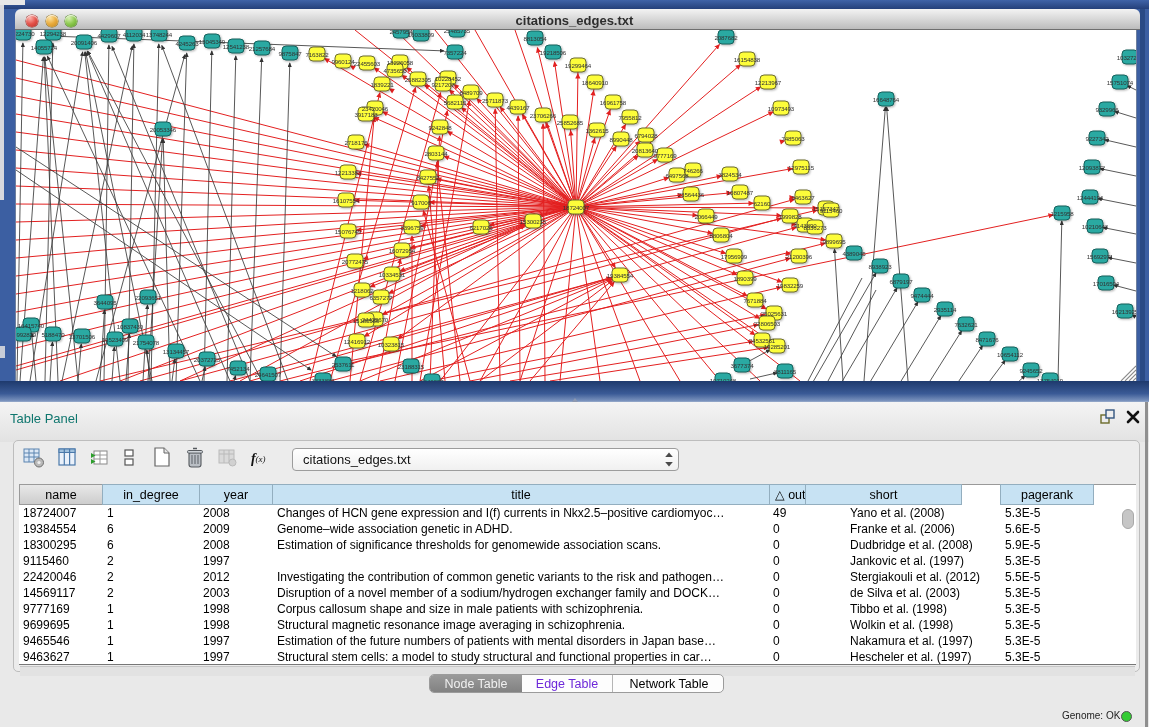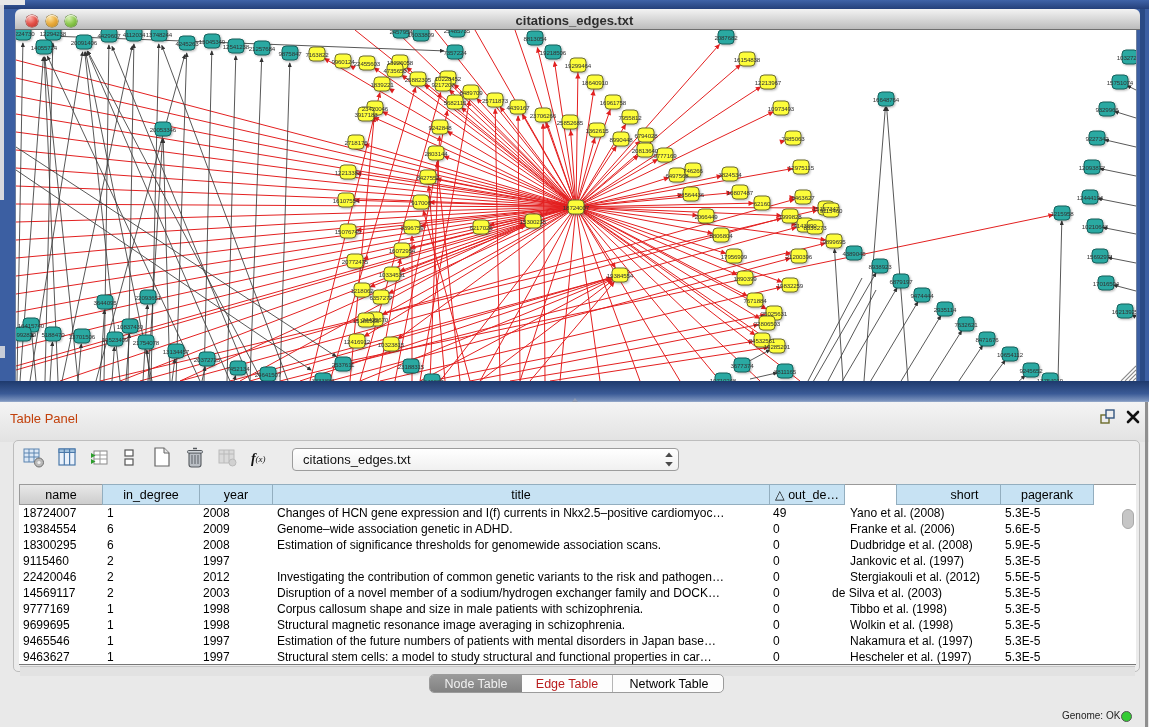--- a/index.html
+++ b/index.html
@@ -600,21 +600,21 @@
 <g stroke="#8a8a8a" stroke-width="1.1">
 <line x1="1121" y1="381" x2="1136" y2="366"></line>
 <line x1="1125" y1="381" x2="1136" y2="370"></line>
 <line x1="1129" y1="381" x2="1136" y2="374"></line>
 <line x1="1133" y1="381" x2="1136" y2="378"></line>
 </g>
 </svg>
 
 <div class="abs" style="left:0;top:402px;width:1149px;height:325px;background:#e9e9e9"></div>
 <div class="abs" style="left:0;top:402px;width:1149px;height:40px;background:linear-gradient(#f4f4f4,#e2e2e2)"></div>
-<div class="abs" style="left:10px;top:411px;font-size:13px;color:#c2410c">Table Panel</div>
+<div class="abs" style="left:10px;top:411px;font-size:13px;color:#0f766e">Table Panel</div>
 <div class="abs" style="left:572px;top:398px;width:0;height:0;border-left:3.5px solid transparent;border-right:3.5px solid transparent;border-bottom:4px solid #8e99b0"></div>
 
 <svg class="abs" style="left:1100px;top:409px" width="42" height="17" viewBox="0 0 42 17">
 <rect x="1" y="6" width="8" height="8" fill="none" stroke="#6b6b2a" stroke-width="1.4"></rect>
 <rect x="6" y="1" width="8" height="8" fill="#eee" stroke="#33557f" stroke-width="1.4"></rect>
 <path d="M28 3 L38 13 M38 3 L28 13" stroke="#111" stroke-width="2.6" stroke-linecap="round"></path>
 </svg>
 
 <div class="abs" style="left:13px;top:440px;width:1127px;height:232px;background:#ececec;border:1px solid #bdbdbd;border-radius:5px"></div>
 
@@ -675,21 +675,21 @@
 <path d="M6 0.5 L9.8 5 H2.2 Z" fill="#4a4a4a"></path>
     <path d="M6 14.5 L2.2 10 H9.8 Z" fill="#4a4a4a"></path>
 </svg>
 
 <div class="abs" style="left:19px;top:484px;width:1117px;height:181px;background:#fff;border-top:1px solid #999;border-bottom:1px solid #777"></div>
 <div class="hdr" style="left:19px;width:84px;background:linear-gradient(#e8e8e8,#cdcdcd);border-color:#9a9a9a">name</div>
 <div class="hdr" style="left:102px;width:98px">in_degree</div>
 <div class="hdr" style="left:199px;width:74px">year</div>
 <div class="hdr" style="left:272px;width:498px">title</div>
 <div class="hdr" style="left:769px;width:76px">△ out_de…</div>
-<div class="hdr" style="left:896px;width:137px">short</div>
+<div class="hdr" style="left:805px;width:157px">short</div>
 <div class="hdr" style="left:1000px;width:94px">pagerank</div>
 <div class="trow" style="top:505px">
 <span class="c" style="left:23px">18724007</span>
 <span class="c" style="left:107px">1</span>
 <span class="c" style="left:203px">2008</span>
 <span class="c" style="left:277px;width:488px">Changes of HCN gene expression and I(f) currents in Nkx2.5–positive cardiomyoc…</span>
 <span class="c" style="left:773px">49</span>
 <span class="c" style="left:850px;width:148px">Yano et al. (2008)</span>
 <span class="c" style="left:1005px">5.3E-5</span>
 </div>
@@ -727,21 +727,21 @@
 <span class="c" style="left:773px">0</span>
 <span class="c" style="left:850px;width:148px">Stergiakouli et al. (2012)</span>
 <span class="c" style="left:1005px">5.5E-5</span>
 </div>
 <div class="trow" style="top:585px">
 <span class="c" style="left:23px">14569117</span>
 <span class="c" style="left:107px">2</span>
 <span class="c" style="left:203px">2003</span>
 <span class="c" style="left:277px;width:488px">Disruption of a novel member of a sodium/hydrogen exchanger family and DOCK…</span>
 <span class="c" style="left:773px">0</span>
-<span class="c" style="left:832px;width:148px">de Silva et al. (2003)</span>
+<span class="c" style="left:850px;width:148px">de Silva et al. (2003)</span>
 <span class="c" style="left:1005px">5.3E-5</span>
 </div>
 <div class="trow" style="top:601px">
 <span class="c" style="left:23px">9777169</span>
 <span class="c" style="left:107px">1</span>
 <span class="c" style="left:203px">1998</span>
 <span class="c" style="left:277px;width:488px">Corpus callosum shape and size in male patients with schizophrenia.</span>
 <span class="c" style="left:773px">0</span>
 <span class="c" style="left:850px;width:148px">Tibbo et al. (1998)</span>
 <span class="c" style="left:1005px">5.3E-5</span>
@@ -772,18 +772,18 @@
 <span class="c" style="left:773px">0</span>
 <span class="c" style="left:850px;width:148px">Hescheler et al. (1997)</span>
 <span class="c" style="left:1005px">5.3E-5</span>
 </div>
 <div class="abs" style="left:20px;top:666px;width:1115px;height:10px;background:#e2e2e2;border-top:1px solid #c6c6c6"></div>
 
 <div class="abs" style="left:1122px;top:509px;width:12px;height:20px;background:#c6c6c6;border:1px solid #a8a8a8;border-radius:6px"></div>
 
 <div class="abs" style="left:429px;top:674px;width:295px;height:19px;background:#fdfdfd;border:1px solid #9b9b9b;border-radius:5px;overflow:hidden">
 <div class="abs" style="left:0;top:0;width:92px;height:19px;background:linear-gradient(#9a9a9a,#7f7f7f);color:#f0f0f0;font-size:12.5px;text-align:center;line-height:18px">Node Table</div>
-<div class="abs" style="left:92px;top:0;width:91px;height:19px;color:#b91c1c;font-size:12.5px;text-align:center;line-height:18px;border-right:1px solid #b5b5b5">Edge Table</div>
+<div class="abs" style="left:92px;top:0;width:91px;height:19px;color:#6d28d9;font-size:12.5px;text-align:center;line-height:18px;border-right:1px solid #b5b5b5">Edge Table</div>
 <div class="abs" style="left:183px;top:0;width:112px;height:19px;color:#000;font-size:12.5px;text-align:center;line-height:18px">Network Table</div>
 </div>
 
 <div class="abs" style="left:1062px;top:710px;font-size:10px;color:#222">Genome: OK</div>
 <div class="abs" style="left:1121px;top:711px;width:11px;height:11px;border-radius:50%;background:#33cc33;border:1px solid #555"></div>
 <div class="abs" style="left:1145px;top:402px;width:3px;height:325px;background:#8f8f8f"></div>
 </body></html>

